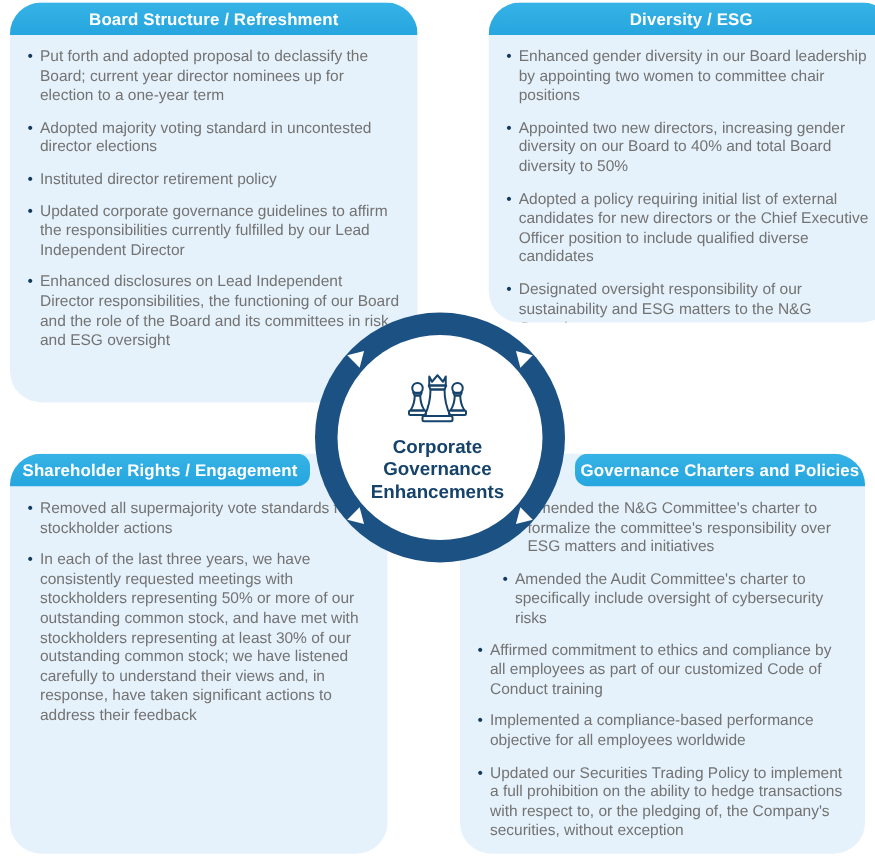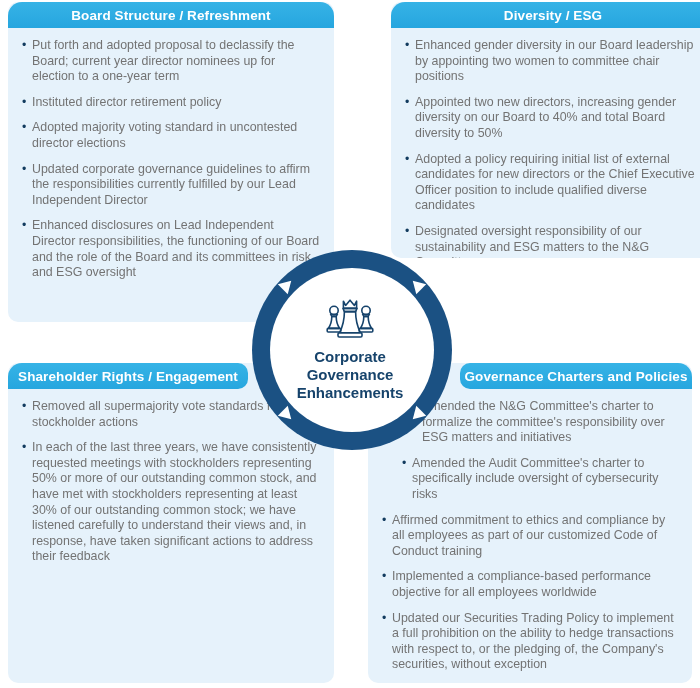--- a/index.html
+++ b/index.html
@@ -16,27 +16,27 @@
   #infographic {
     position: relative;
     width: 700px;
     height: 688px;
   }
 
   
   .panel {
     position: absolute;
     background: #e6f2fb;
-    border-radius: 10px;
+    border-radius: 25px;
     box-sizing: border-box;
     overflow: hidden;
   }
   .panel-tl { left: 8px;   top: 2px;   width: 326px; height: 320px; }
   .panel-tr { left: 368px; top: 2px;   width: 324px; height: 256px; margin-left: 23px; }
-  .panel-bl { left: 8px;   top: 363px; width: 326px; height: 320px; }
+  .panel-bl { left: 8px;   top: 363px; width: 302px; height: 320px; }
   .panel-br { left: 368px; top: 363px; width: 324px; height: 320px; }
 
   .panel-header {
     position: absolute;
     top: 0;
     height: 26px;
     background: linear-gradient(180deg, #36b3e6 0%, #26a6df 100%);
     color: #ffffff;
     font-size: 13.5px;
     font-weight: bold;
@@ -179,22 +179,22 @@
 </head>
 <body>
 
 <div id="infographic">
 
   <div class="panel panel-tl">
     <div class="panel-header">Board Structure / Refreshment</div>
     <div class="panel-body">
       <ul class="bullets">
         <li>Put forth and adopted proposal to declassify the Board; current year director nominees up for election to a one-year term</li>
+        <li>Adopted majority voting standard in uncontested director elections</li>
         <li>Instituted director retirement policy</li>
-        <li>Adopted majority voting standard in uncontested director elections</li>
         <li>Updated corporate governance guidelines to affirm the responsibilities currently fulfilled by our Lead Independent Director</li>
         <li>Enhanced disclosures on Lead Independent Director responsibilities, the functioning of our Board and the role of the Board and its committees in risk and ESG oversight</li>
       </ul>
     </div>
   </div>
 
   <div class="panel panel-tr">
     <div class="panel-header">Diversity / ESG</div>
     <div class="panel-body">
       <ul class="bullets">

